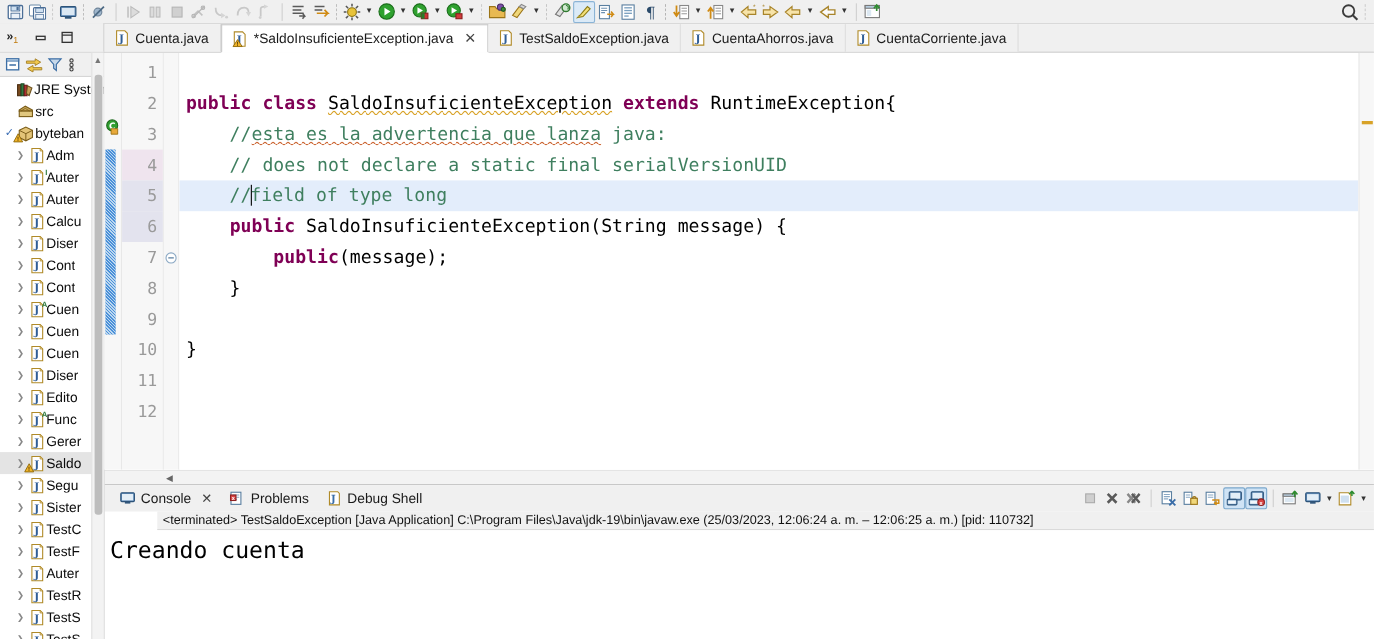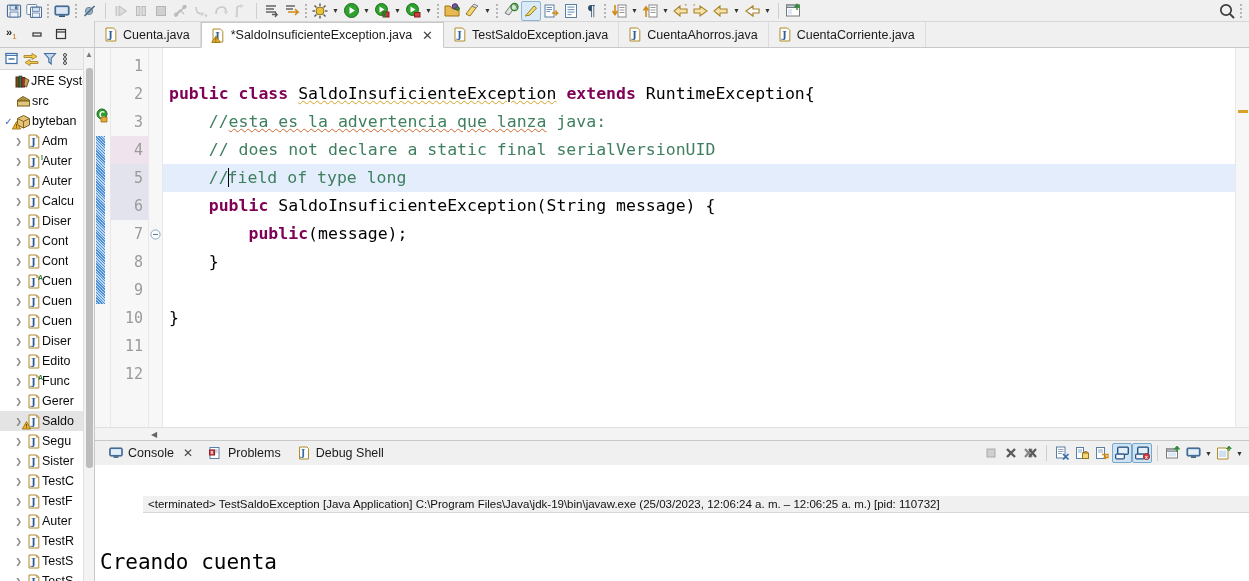--- a/index.html
+++ b/index.html
@@ -974,21 +974,21 @@
             <div class="cline"></div>
           </div>
         <div class="ov-ruler">
           <div class="ov-mark" style="top:62px;background:#d8a227;"></div>
         </div>
       </div>
       <div class="editor-hbar">
         <span class="larrow">◀</span>
       </div>
 
-      <div class="console-panel" style="height:141px;gap:31px;">
+      <div class="console-panel" style="height:141px;">
         <div class="console-tabs">
           <div class="ctab active">
             <span>
               <svg width="14" height="14" viewBox="0 0 14 14">
                   <rect x="0.8" y="2" width="12.4" height="8" rx="1" fill="#5b87b5" stroke="#2d5379"></rect>
                   <rect x="1.9" y="3.1" width="10.2" height="5.8" fill="#e3eef7"></rect>
                   <rect x="4.5" y="10.4" width="5" height="1.4" fill="#2d5379"></rect>
                 </svg>
             </span>
             <span>Console</span>

